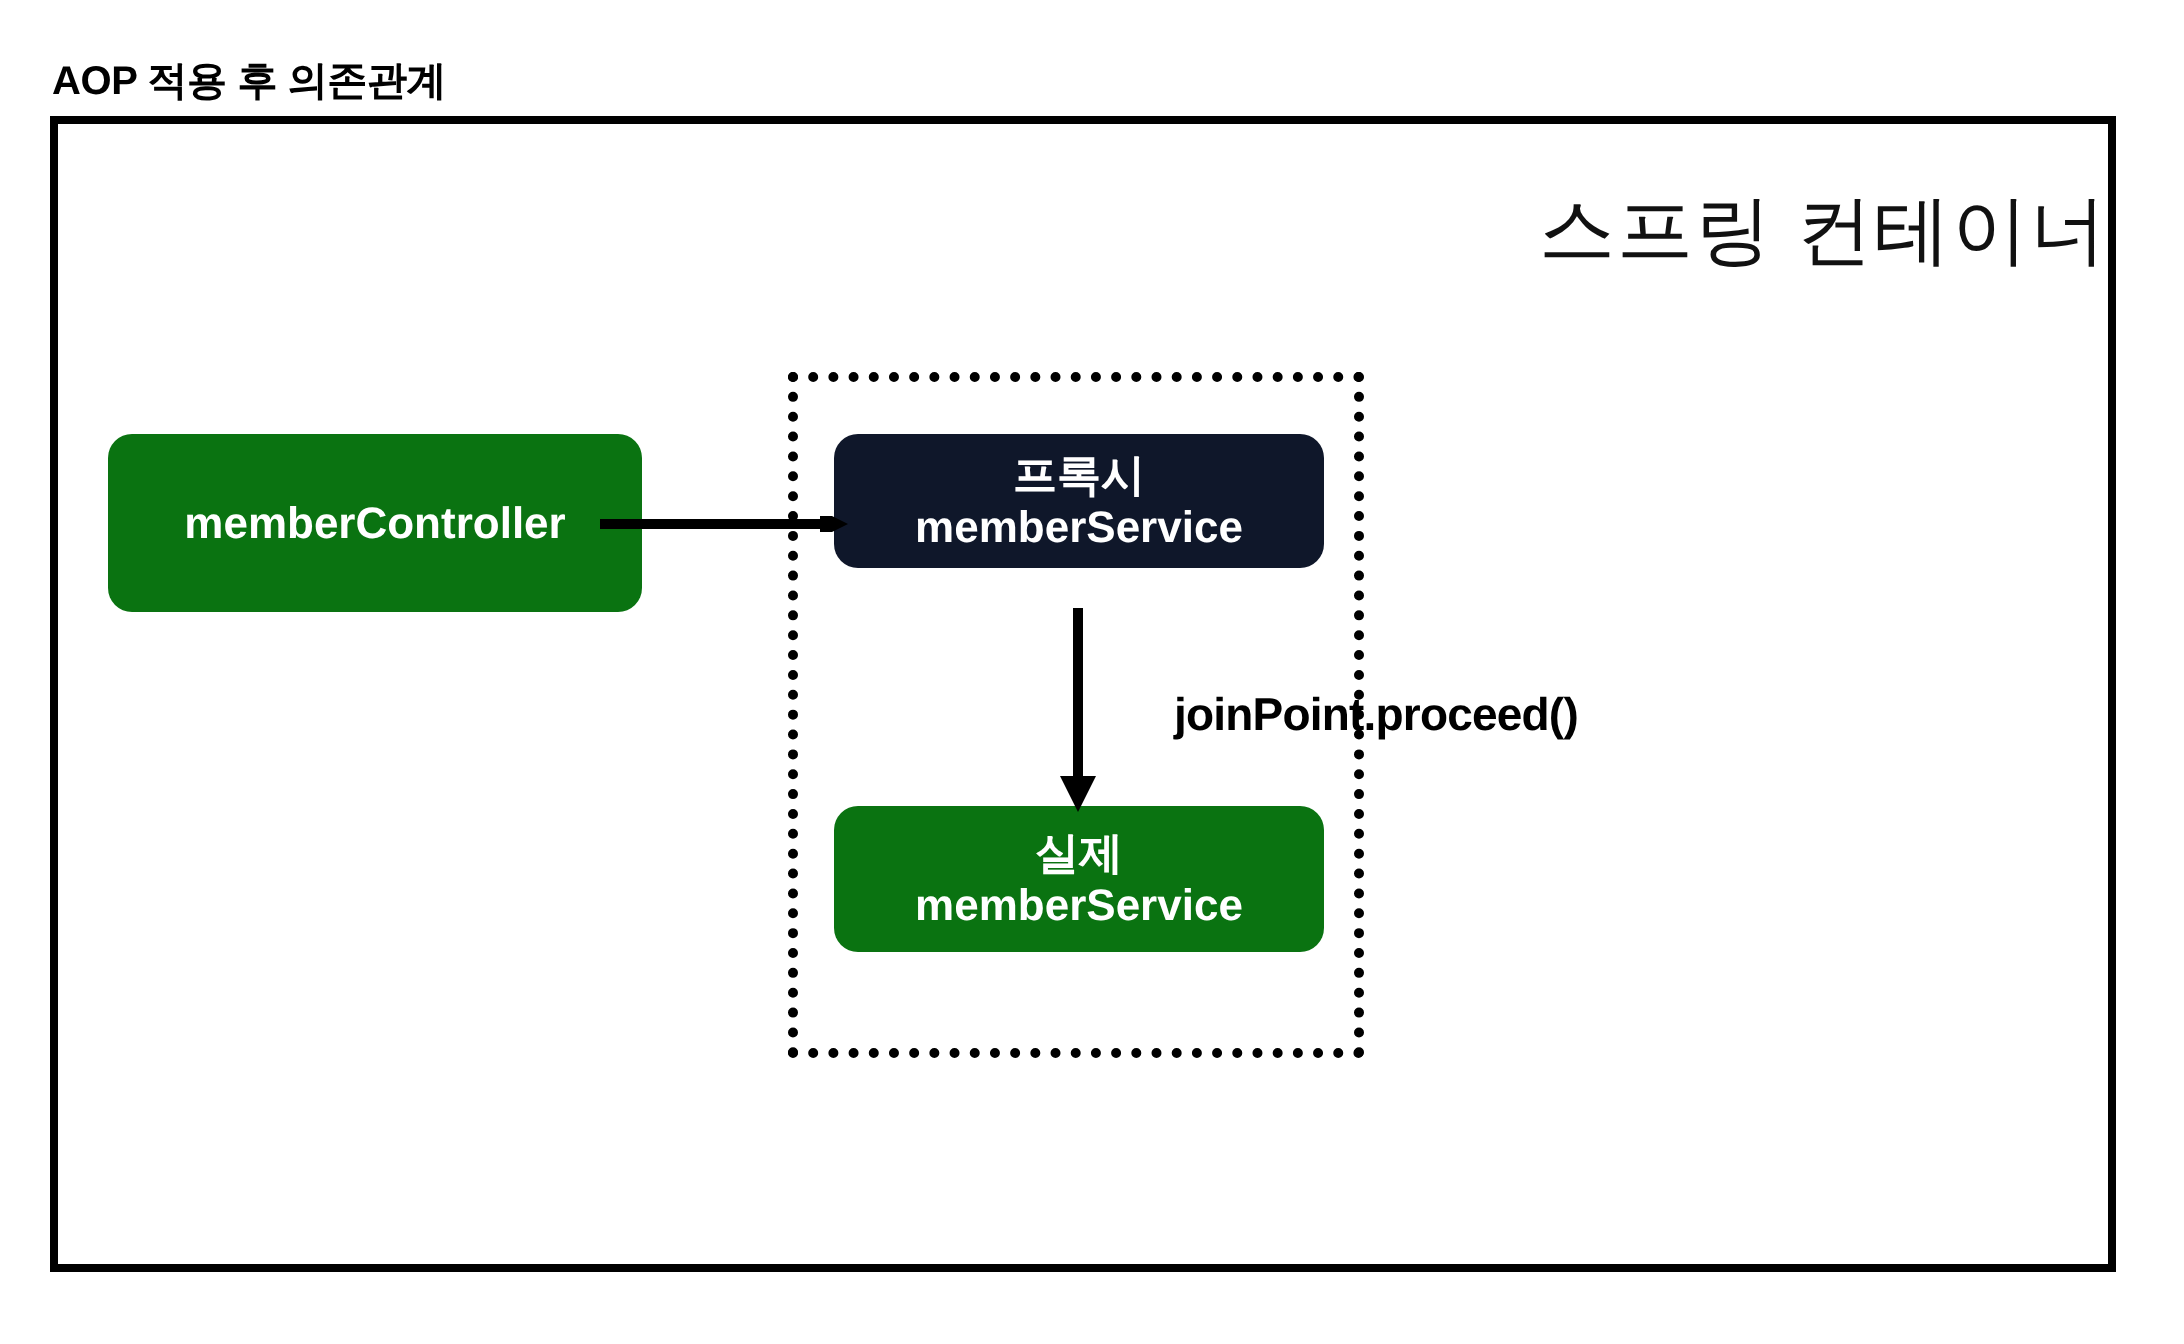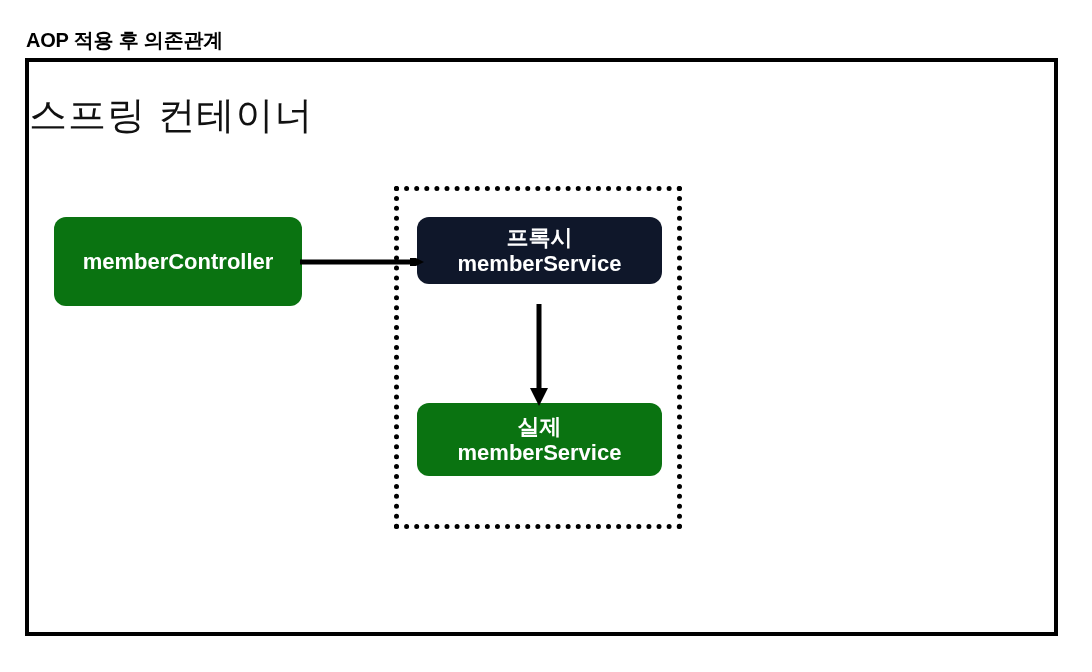--- a/index.html
+++ b/index.html
@@ -38,21 +38,21 @@
     background: #ffffff;
     box-sizing: border-box;
   }
 
   
   #container-title {
     position: absolute;
     left: 0;
     top: 28px;
     width: 100%;
-    text-align: left;
+    text-align: right;
     font-size: 38px;
     font-weight: normal;
     color: #111111;
     letter-spacing: 1px;
   }
 
   
   #proxy-boundary {
     position: absolute;
     left: 365px;
@@ -78,21 +78,21 @@
     line-height: 1.18;
     text-align: center;
     box-sizing: border-box;
   }
   .node .line1 { display: block; }
   .node .line2 { display: block; }
 
   #node-controller {
     left: 25px;
     top: 155px;
-    width: 248px;
+    width: 267px;
     height: 89px;
     background: #0A7311;
   }
   #node-proxy {
     left: 388px;
     top: 155px;
     width: 245px;
     height: 67px;
     background: #0f172a;
   }
@@ -160,14 +160,15 @@
   <svg id="arrow-h" viewBox="0 0 124 8">
     <line x1="0" y1="4" x2="110" y2="4" stroke="#000000" stroke-width="5"></line>
     <polygon points="110,-3 124,4 110,11" fill="#000000"></polygon>
   </svg>
 
   <svg id="arrow-v" viewBox="0 0 28 102">
     <line x1="14" y1="0" x2="14" y2="86" stroke="#000000" stroke-width="5"></line>
     <polygon points="5,84 23,84 14,102" fill="#000000"></polygon>
   </svg>
 
+  <div id="joinpoint-label">joinPoint.proceed()</div>
 
 </div>
 
 </body></html>

